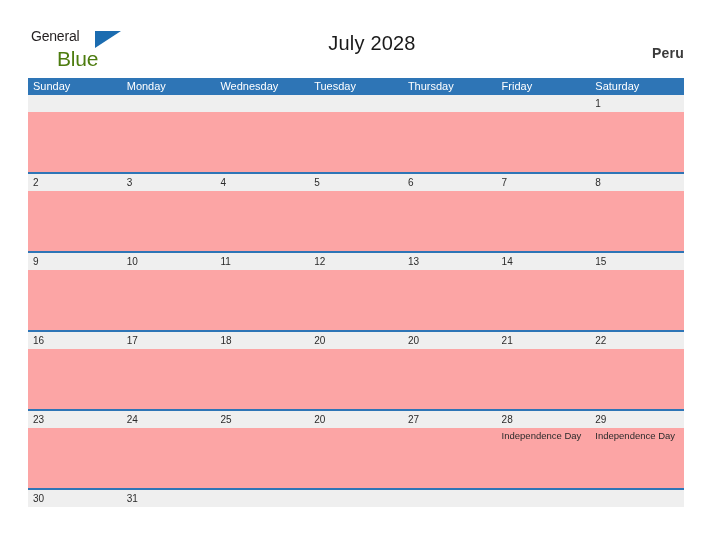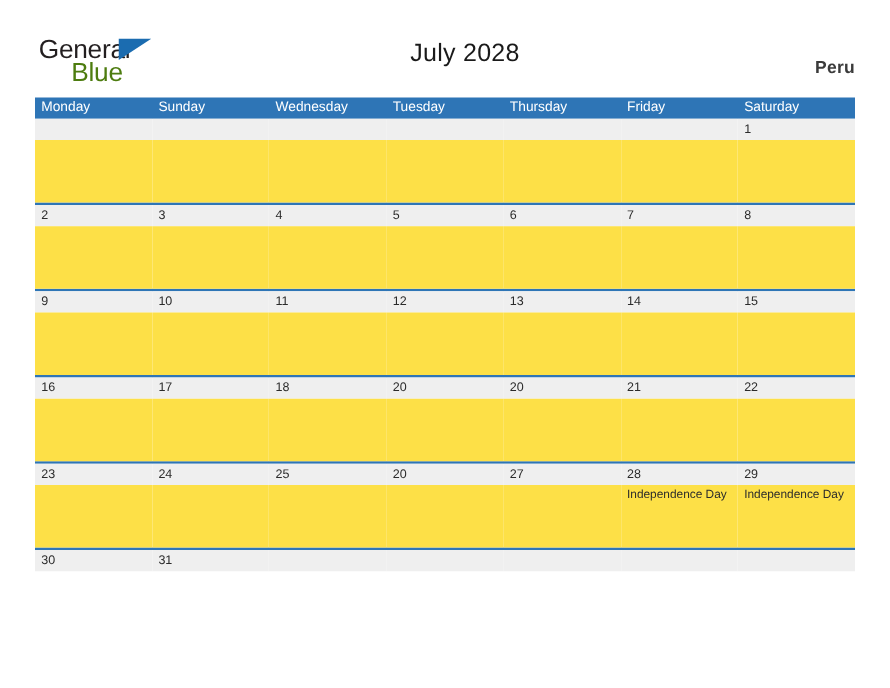--- a/index.html
+++ b/index.html
@@ -31,21 +31,21 @@
     position: absolute;
     left: 31px;
     top: 28px;
     width: 120px;
     height: 44px;
   }
   .logo-general {
     position: absolute;
     left: 0;
     top: 0;
-    font-size: 21px;
+    font-size: 14px;
     color: #231f20;
     letter-spacing: -0.2px;
     white-space: nowrap;
   }
   .logo-blue {
     position: absolute;
     left: 26px;
     top: 19px;
     font-size: 21px;
     color: #4d7c0f;
@@ -136,22 +136,22 @@
   .daynum {
     font-size: 10px;
     color: #2b2b2b;
     line-height: 17px;
     padding-left: 5px;
     display: block;
     white-space: nowrap;
   }
 
   .day-body {
-    height: 50px;
-    background: #fde047;
+    height: 60px;
+    background: #fca5a5;
     padding-left: 5px;
     padding-top: 2px;
     box-sizing: border-box;
   }
   .week-row.last .day-body {
     height: 0;
     padding: 0;
     overflow: hidden;
   }
 
@@ -177,22 +177,22 @@
     </div>
 
     <div class="cal-title">July 2028</div>
 
     <div class="country">Peru</div>
 
   </div>
 
   <div class="calendar">
     <div class="dow-row">
+        <div class="dow-cell">Sunday</div>
         <div class="dow-cell">Monday</div>
-        <div class="dow-cell">Sunday</div>
         <div class="dow-cell">Wednesday</div>
         <div class="dow-cell">Tuesday</div>
         <div class="dow-cell">Thursday</div>
         <div class="dow-cell">Friday</div>
         <div class="dow-cell">Saturday</div>
       </div>
     <div class="weeks-container">
         <div class="week-row">
           <div class="week-cells">
             <div class="day-cell empty">

